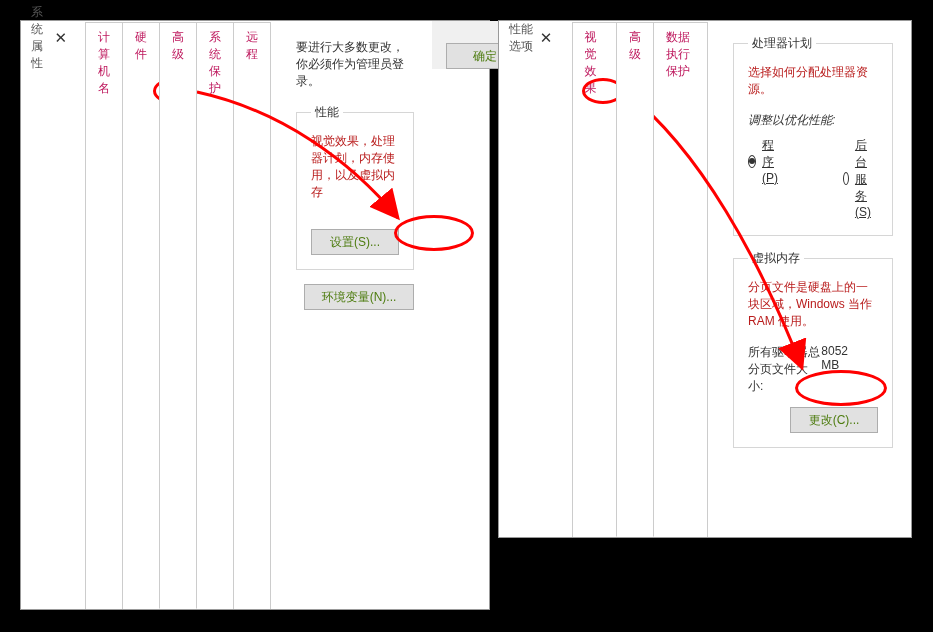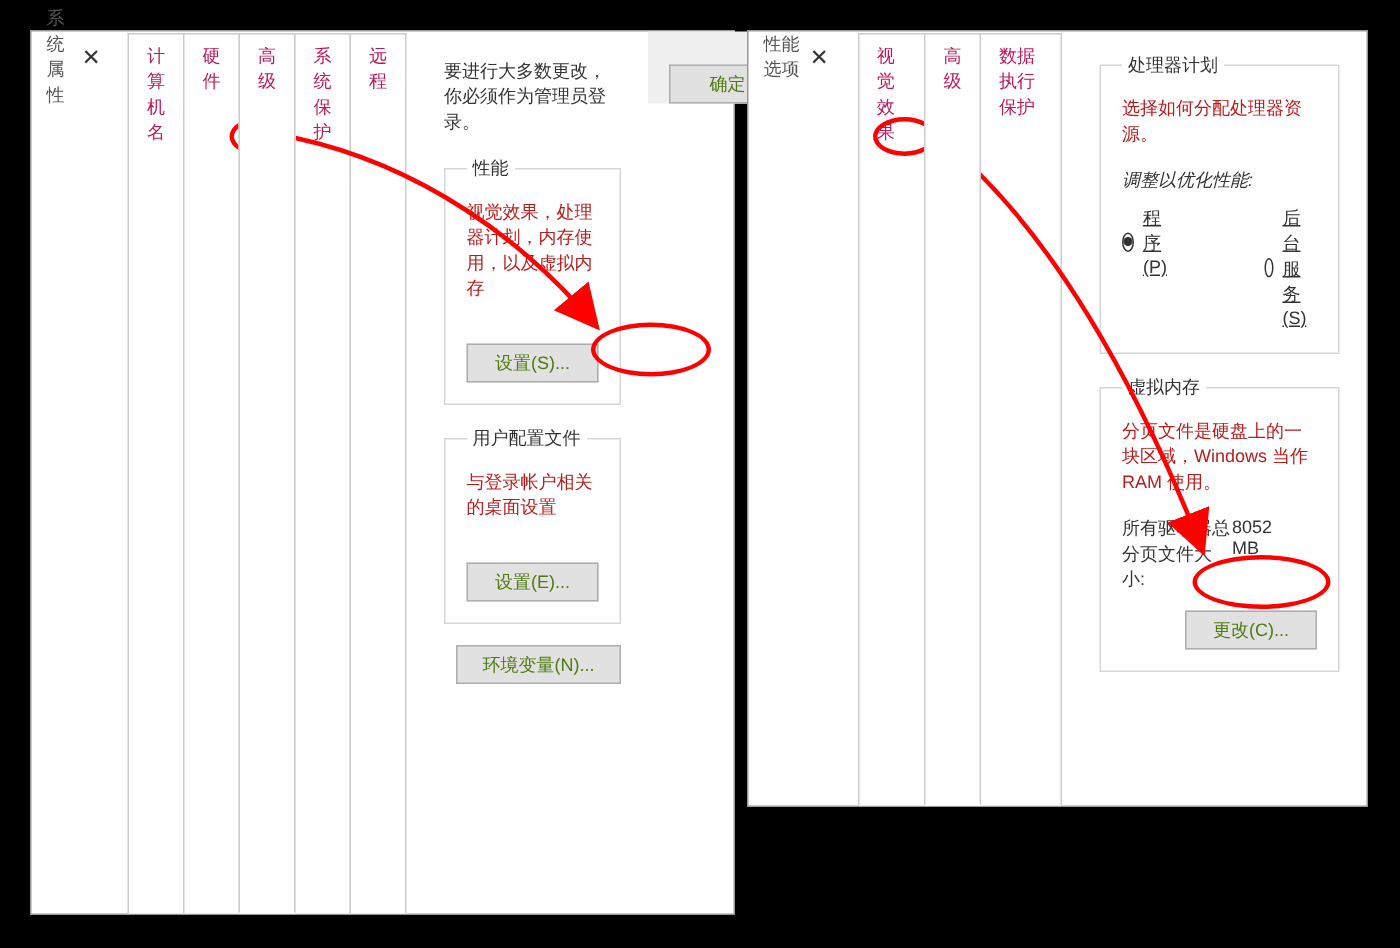--- a/index.html
+++ b/index.html
@@ -122,30 +122,20 @@
       <legend>性能</legend>
       <div class="group-desc">视觉效果，处理器计划，内存使用，以及虚拟内存</div>
       <div style="height:18px"></div>
       <div class="btn-row-right">
         <button class="btn">
             <span>设置(S)...</span>
           </button>
       </div>
     </fieldset>
 
-    <fieldset class="group">
-      <legend>用户配置文件</legend>
-      <div class="group-desc">与登录帐户相关的桌面设置</div>
-      <div style="height:18px"></div>
-      <div class="btn-row-right">
-        <button class="btn">
-            <span>设置(E)...</span>
-          </button>
-      </div>
-    </fieldset>
 
 
     <div class="btn-row-right" style="margin-top:6px;">
       <button class="btn" style="min-width:110px;">
           <span>环境变量(N)...</span>
         </button>
     </div>
   </div>
 
   <div class="dlg-footer">

